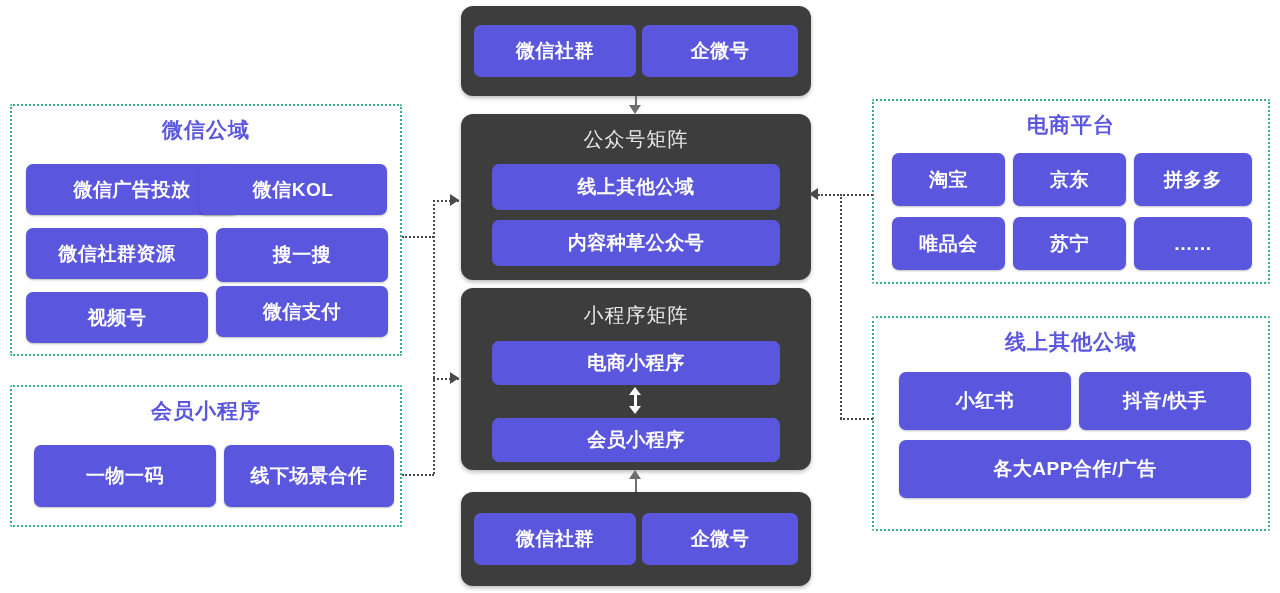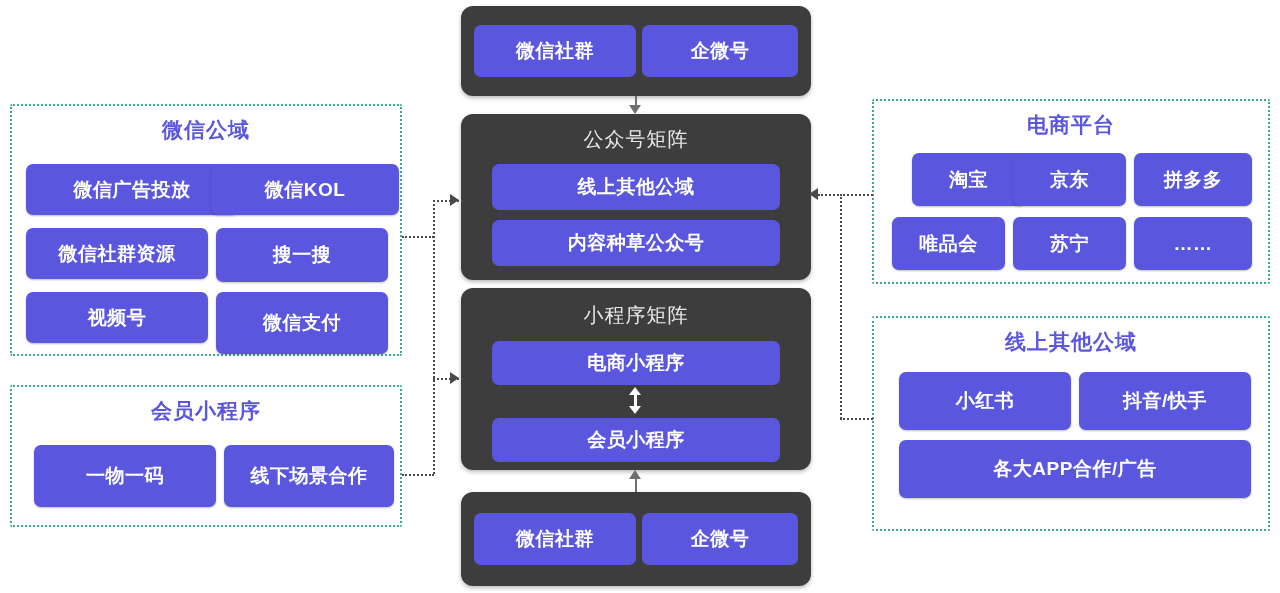--- a/index.html
+++ b/index.html
@@ -114,36 +114,36 @@
   }
 </style>
 </head>
 <body>
 
 <div id="canvas">
 
   <div class="panel" style="left:10px; top:104px; width:392px; height:252px;">
     <div class="panel-title" style="margin-top:13px;">微信公域</div>
     <div class="chip" style="position:absolute; left:14px; top:58px; width:212px; height:51px;">微信广告投放</div>
-    <div class="chip" style="position:absolute; left:199px; top:58px; width:188px; height:51px;">微信KOL</div>
+    <div class="chip" style="position:absolute; left:187px; top:58px; width:188px; height:51px;">微信KOL</div>
     <div class="chip" style="position:absolute; left:14px; top:122px; width:182px; height:51px;">微信社群资源</div>
     <div class="chip" style="position:absolute; left:204px; top:122px; width:172px; height:54px;">搜一搜</div>
     <div class="chip" style="position:absolute; left:14px; top:186px; width:182px; height:51px;">视频号</div>
-    <div class="chip" style="position:absolute; left:204px; top:186px; width:172px; height:62px;">微信支付</div>
+    <div class="chip" style="position:absolute; left:204px; top:180px; width:172px; height:51px;">微信支付</div>
   </div>
 
   <div class="panel" style="left:10px; top:385px; width:392px; height:142px;">
     <div class="panel-title" style="margin-top:13px;">会员小程序</div>
     <div class="chip" style="position:absolute; left:22px; top:58px; width:182px; height:62px;">一物一码</div>
     <div class="chip" style="position:absolute; left:212px; top:58px; width:170px; height:62px;">线下场景合作</div>
   </div>
 
   <div class="panel" style="left:872px; top:99px; width:398px; height:185px;">
     <div class="panel-title" style="margin-top:13px;">电商平台</div>
-    <div class="chip" style="position:absolute; left:18px; top:52px; width:113px; height:53px;margin-left:20px;">淘宝</div>
+    <div class="chip" style="position:absolute; left:18px; top:52px; width:113px; height:53px;">淘宝</div>
     <div class="chip" style="position:absolute; left:139px; top:52px; width:113px; height:53px;">京东</div>
     <div class="chip" style="position:absolute; left:260px; top:52px; width:118px; height:53px;">拼多多</div>
     <div class="chip" style="position:absolute; left:18px; top:116px; width:113px; height:53px;">唯品会</div>
     <div class="chip" style="position:absolute; left:139px; top:116px; width:113px; height:53px;">苏宁</div>
     <div class="chip" style="position:absolute; left:260px; top:116px; width:118px; height:53px;">……</div>
   </div>
 
   <div class="panel" style="left:872px; top:316px; width:398px; height:215px;">
     <div class="panel-title" style="margin-top:13px;">线上其他公域</div>
     <div class="chip" style="position:absolute; left:205px; top:54px; width:172px; height:58px;">抖音/快手</div>

